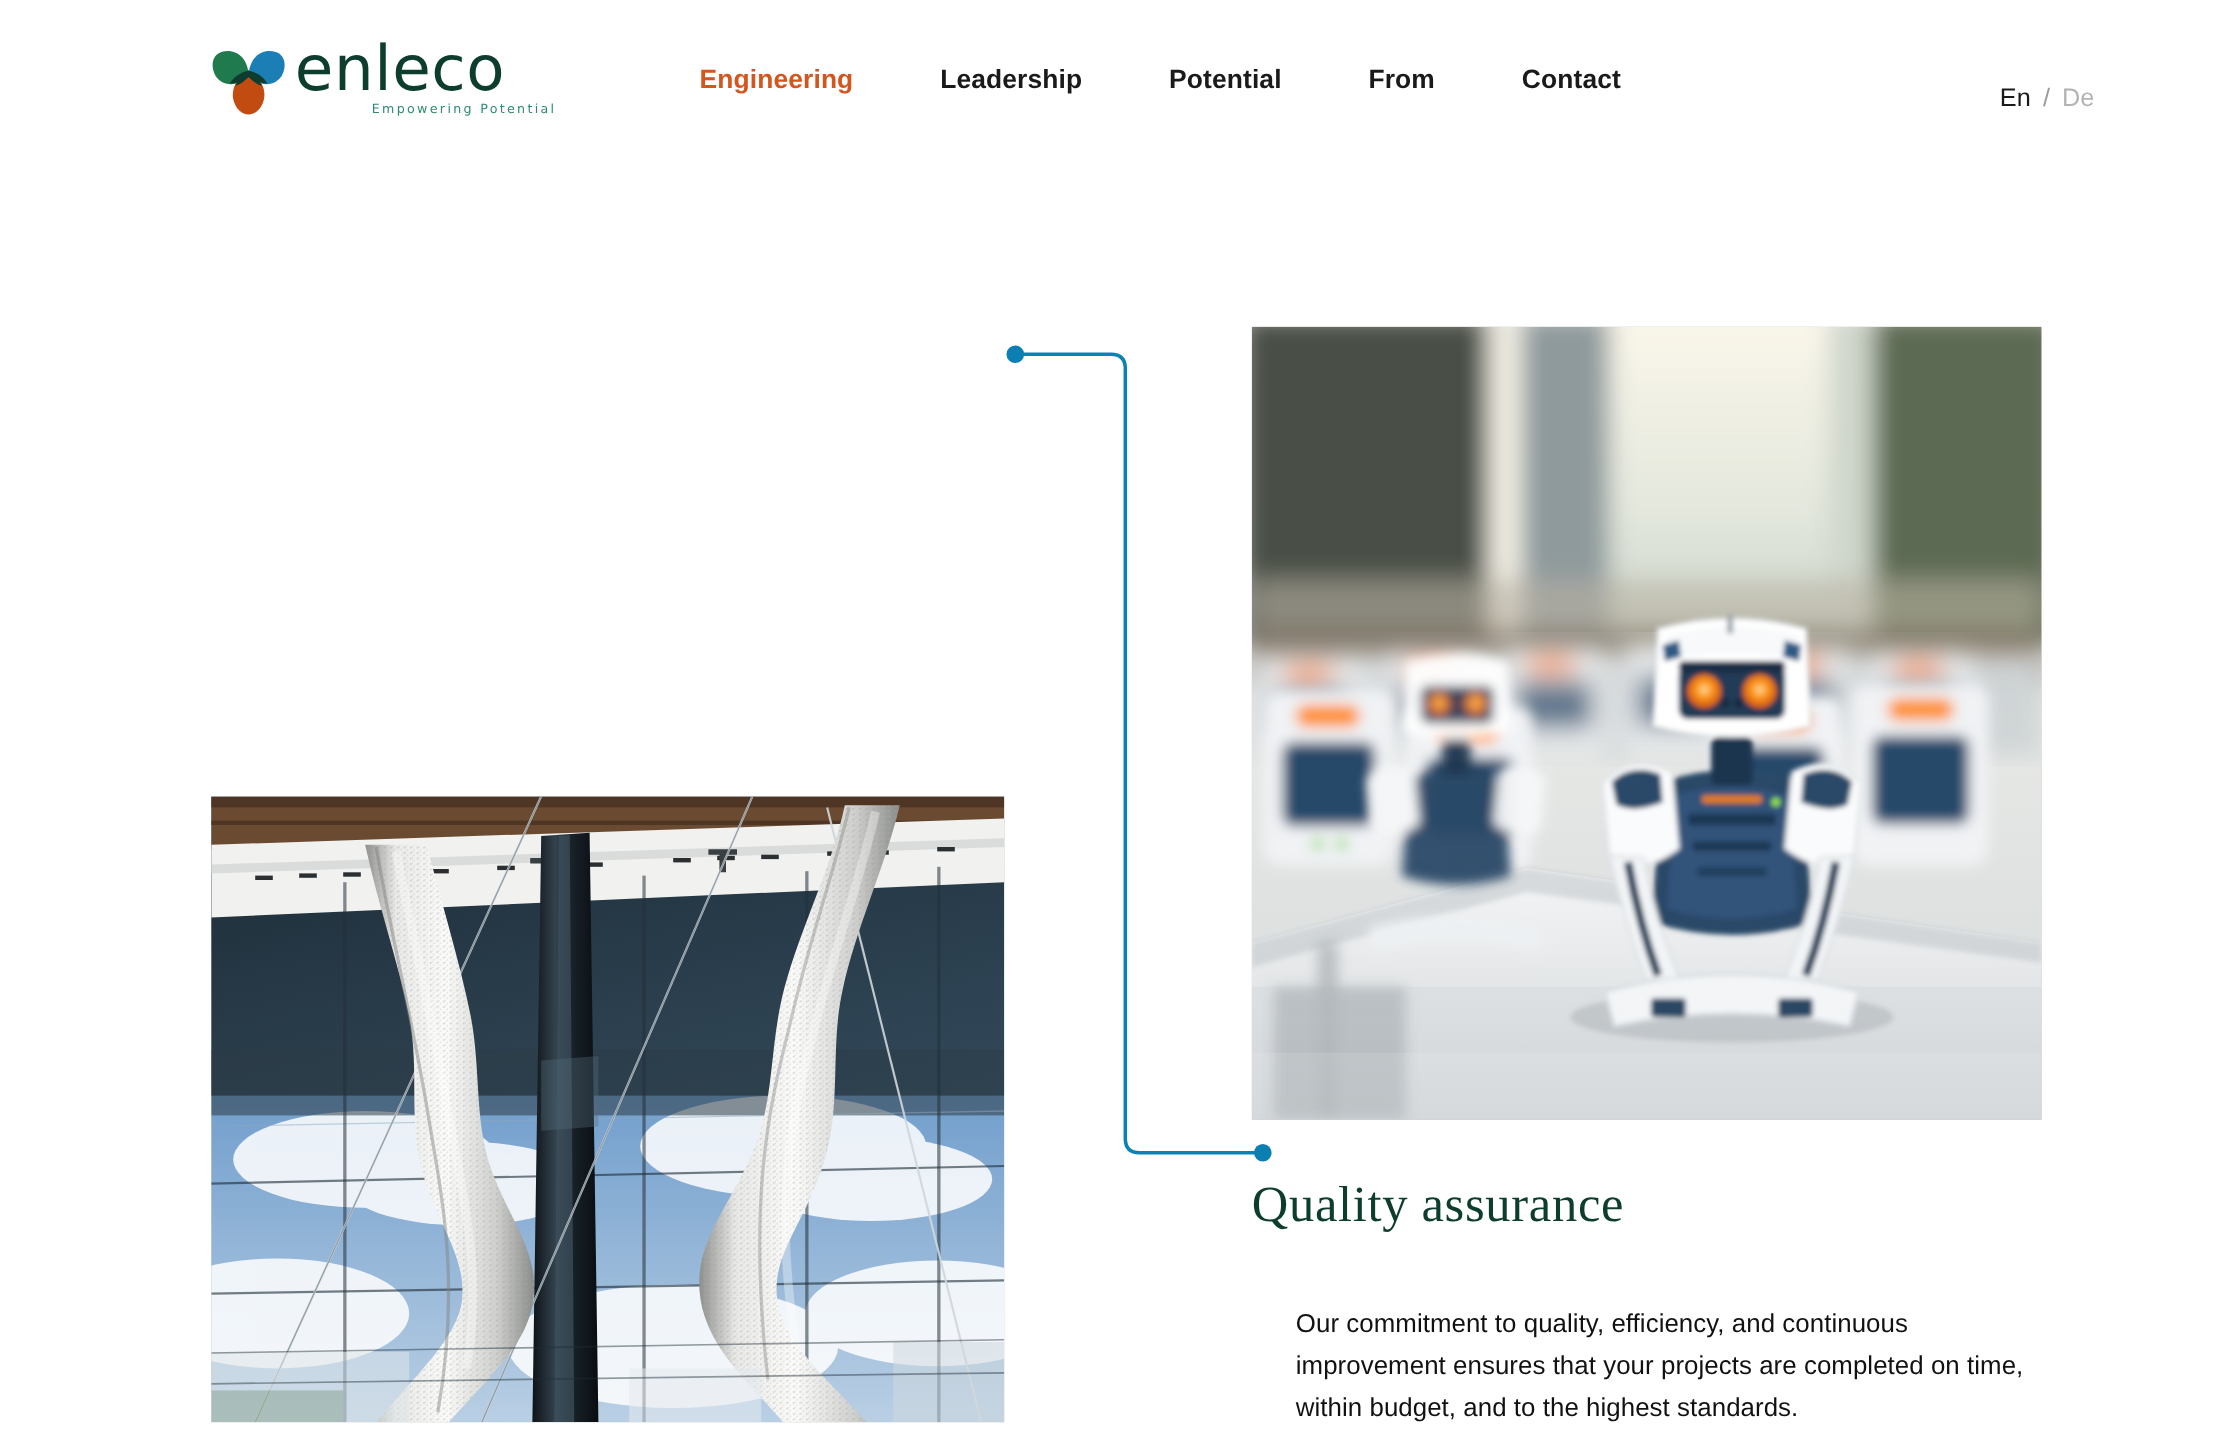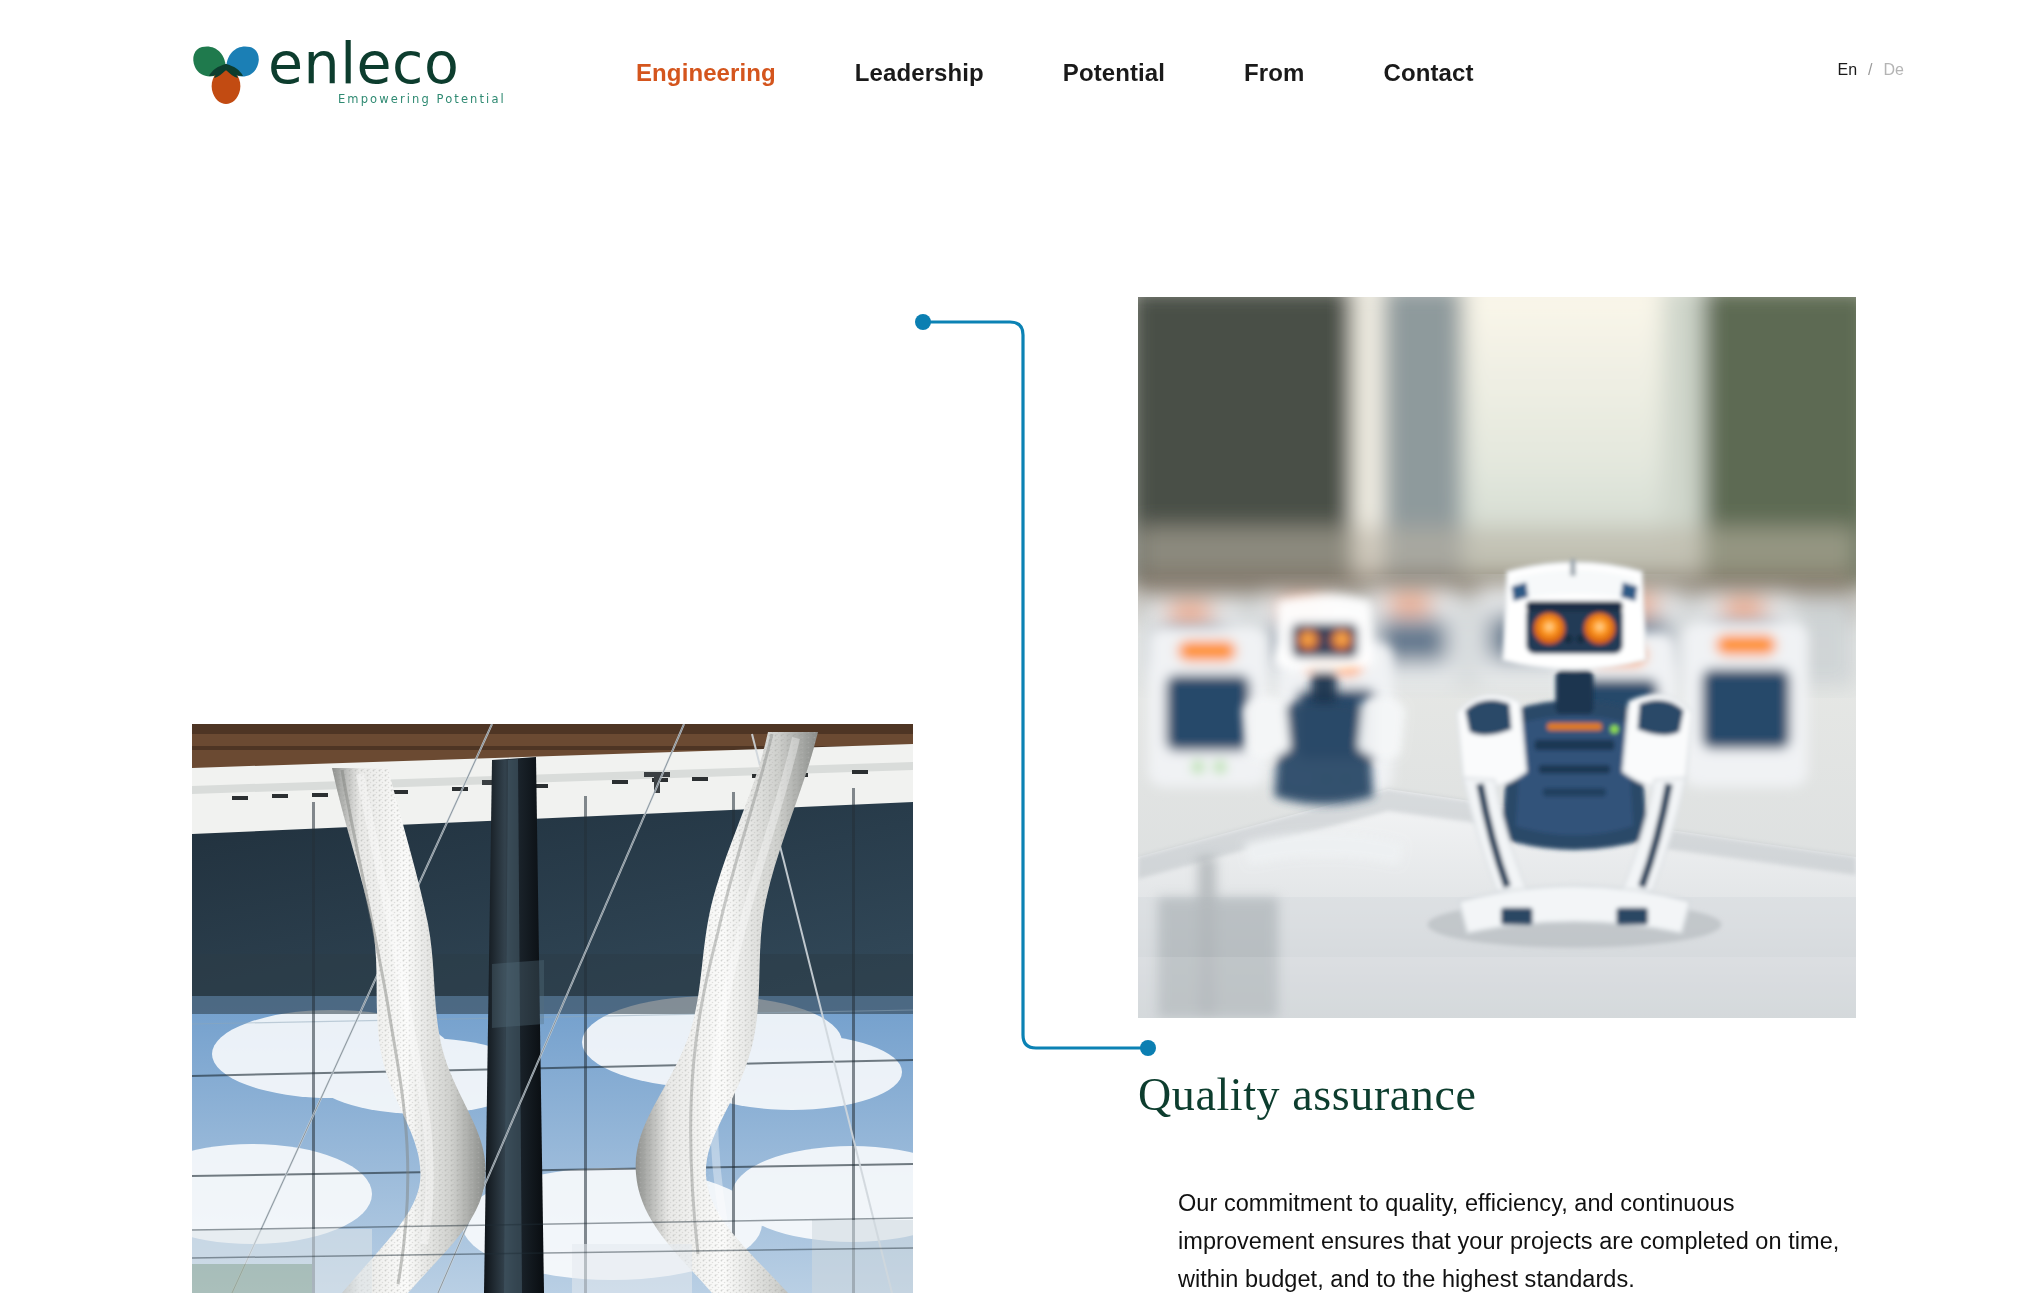--- a/index.html
+++ b/index.html
@@ -34,21 +34,21 @@
   }
 
   .nav { position: absolute; left: 636px; top: 59px; display: flex; align-items: center; }
   .nav-item {
     font-size: 24px; color: #1a1a1a; margin-right: 79px;
     letter-spacing: 0.1px; cursor: pointer; white-space: nowrap; font-weight: bold;
   }
   .nav-item:last-child { margin-right: 0; }
   .nav-item.active { color: #d4551d; }
 
-  .lang { position: absolute; right: 125px; top: 61px; display: flex; align-items: center; font-size: 16px; }
+  .lang { position: absolute; right: 125px; top: 75px; display: flex; align-items: center; font-size: 23px; }
   .lang-en { color: #1a1a1a; cursor: pointer; }
   .lang-sep { color: #9b9b9b; margin: 0 11px; }
   .lang-de { color: #b4b4b4; cursor: pointer; }
 
   
   .h-display {
     color: #0d3d2e; font-size: 46px; letter-spacing: 0.6px;
     font-family: "DejaVu Sans", sans-serif; font-weight: 400; white-space: nowrap;
   }
   .heading-1 { position: absolute; left: 192px; top: 294px; }

